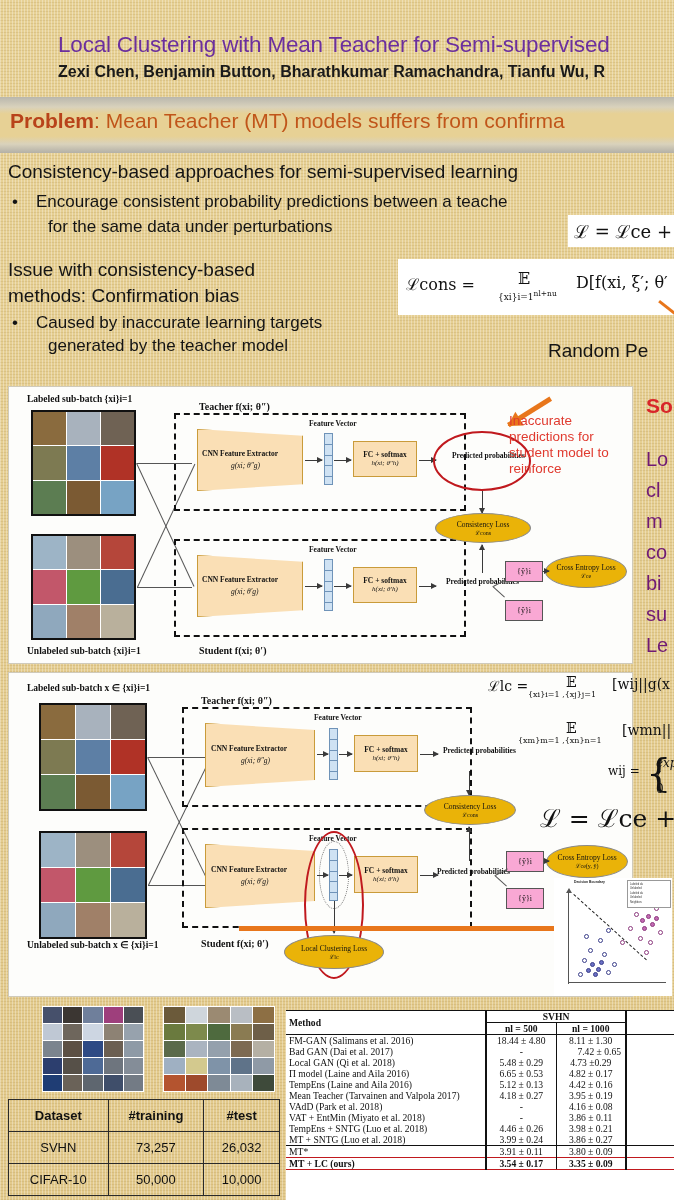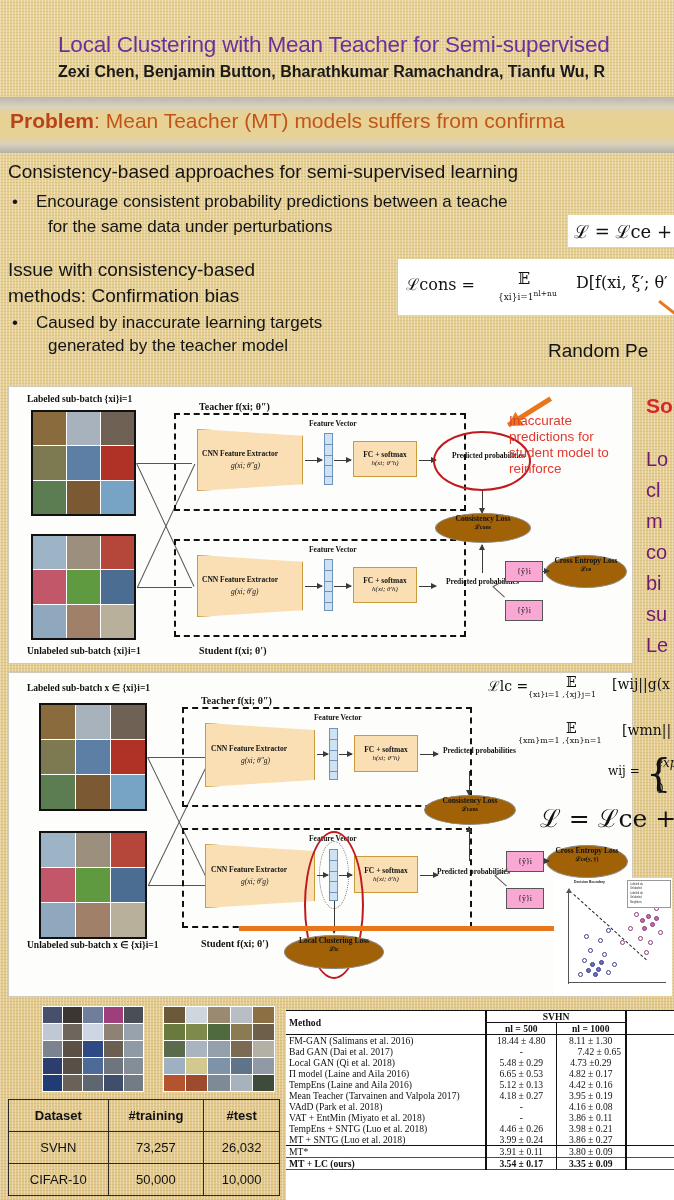--- a/index.html
+++ b/index.html
@@ -57,23 +57,23 @@
   .panel { position: absolute; background: #fdfdfb; border: 1px solid #cfcabb; }
   .lbl { position: absolute; font-family: "Liberation Serif", serif; font-weight: 700; color: #111; white-space: nowrap; }
   .lbl-i { font-style: italic; font-weight: 400; }
   .dashbox { position: absolute; border: 2px dashed #111; }
   .trapz { position: absolute; background: #fadfb5; border: 1.4px solid #c99b3a; }
   .fcbox { position: absolute; background: #fadfb5; border: 1.4px solid #c99b3a;
     font-family: "Liberation Serif", serif; font-weight: 700; color: #111; text-align: center; }
   .featvec { position: absolute; background: #cfe2f3; border: 1px solid #6f93b8; }
   .featvec i { position: absolute; left: 0; right: 0; border-top: 1px solid #6f93b8; }
   .ellipse { position: absolute; border: 1.2px solid #8a8a8a; border-radius: 50%;
-    background: #a16207; font-family: "Liberation Serif", serif; font-weight: 700;
+    background: #eab308; font-family: "Liberation Serif", serif; font-weight: 400;
     color: #111; text-align: center; display: flex; flex-direction: column;
-    align-items: center; justify-content: flex-start; }
+    align-items: center; justify-content: center; }
   .redellipse { position: absolute; border: 2px solid #c0191e; border-radius: 50%; background: transparent; }
   .sqbox { position: absolute; border: 1.2px solid #555; background: #f9a8d4;
     font-family: "Liberation Serif", serif; text-align: center; color: #111; }
   .arrow { position: absolute; background: #3a3a3a; height: 1px; }
   .arrow::after { content: ""; position: absolute; right: -1px; top: -3px;
     border-left: 6px solid #3a3a3a; border-top: 3.5px solid transparent; border-bottom: 3.5px solid transparent; }
   .arrow-v { position: absolute; background: #3a3a3a; width: 1px; }
   .arrow-v::after { content: ""; position: absolute; left: -3px; bottom: -1px;
     border-top: 6px solid #3a3a3a; border-left: 3.5px solid transparent; border-right: 3.5px solid transparent; }
   .arrow-vu { position: absolute; background: #3a3a3a; width: 1px; }

